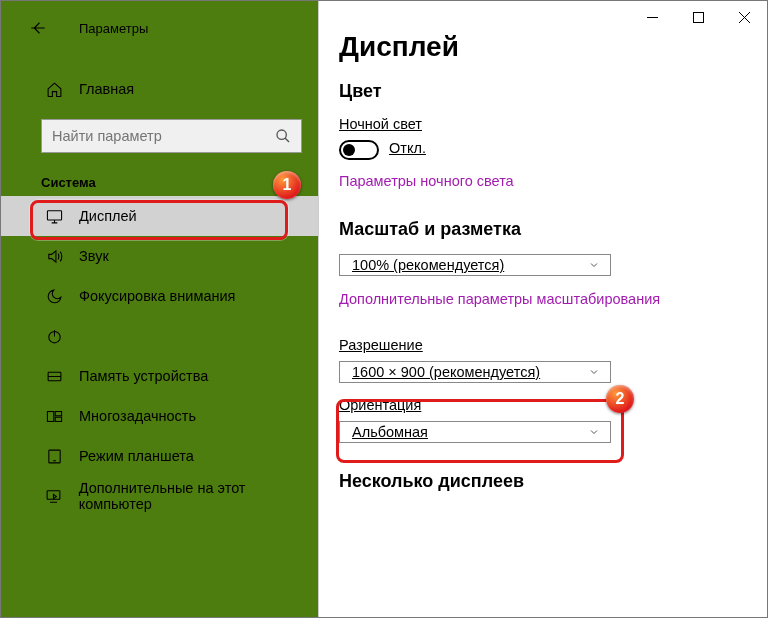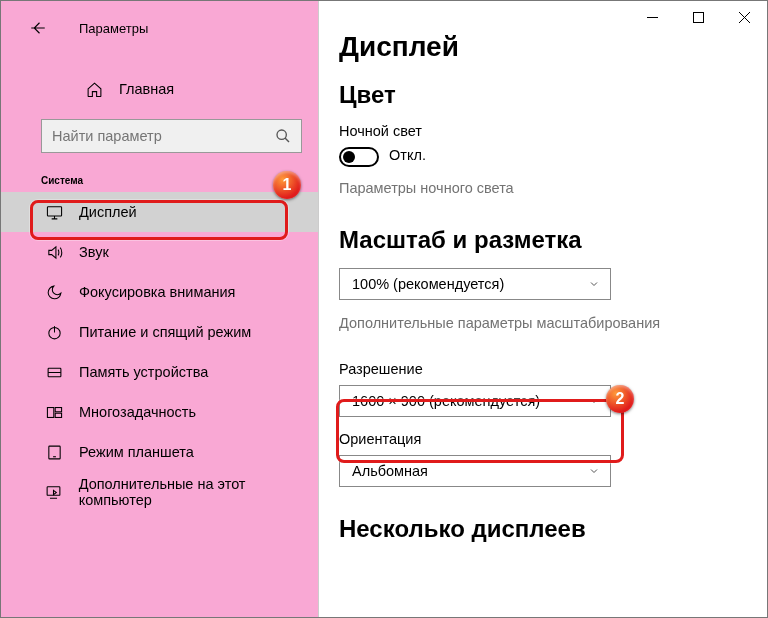--- a/index.html
+++ b/index.html
@@ -1,46 +1,46 @@
 <!DOCTYPE html>
 <html><head>
 <meta charset="utf-8">
 <style>
   * { box-sizing: border-box; margin: 0; padding: 0; font-family: "Segoe UI", Arial, sans-serif; }
   body { width: 768px; height: 618px; overflow: hidden; background: #fff; }
   .outer-border { width: 768px; height: 618px; border: 1px solid #777; display: flex; position: relative; }
-  .sidebar { width: 318px; height: 100%; background: #f9a8d4; display: flex; flex-direction: column; padding-top: 4px; border-right: 1px solid #ccc; }
+  .sidebar { width: 318px; height: 100%; background: #4d7c0f; display: flex; flex-direction: column; padding-top: 4px; border-right: 1px solid #ccc; }
   .sidebar-header { display: flex; align-items: center; height: 46px; padding: 0 6px 0 20px; }
   .back-btn { width: 34px; height: 34px; display: flex; align-items: center; justify-content: center; cursor: pointer; }
   .app-title { font-size: 13px; margin-left: 24px; color: #000; }
-  .home-row { display: flex; align-items: center; height: 40px; padding: 0 0 0 44px; cursor: pointer; margin-top: 18px; margin-left: 40px; }
+  .home-row { display: flex; align-items: center; height: 40px; padding: 0 0 0 44px; cursor: pointer; margin-top: 18px; }
   .home-row .icon { width: 18px; display:flex; align-items:center; justify-content:center; color:#333}
   .home-row .lbl { font-size: 14.5px; margin-left: 16px; color: #000;}
   .search-box { margin: 10px 16px 0 40px; height: 34px; border: 1px solid #999; background: #f0f0f0; display: flex; align-items: center; padding: 0 10px; }
   .search-box input { flex: 1; border: none; background: transparent; outline: none; font-size: 14.5px; color: #555; }
   .search-box .sicon { color: #555; width: 16px; height: 16px; }
-  .section-title { font-size: 10px; font-weight: 600; color: #000; margin: 22px 0 6px 40px; }
+  .section-title { font-size: 13px; font-weight: 600; color: #000; margin: 22px 0 6px 40px; }
   .nav-list { display: flex; flex-direction: column; }
   .nav-item { display: flex; align-items: center; height: 40px; padding-left: 44px; cursor: pointer; position: relative; }
   .nav-item .icon { width: 18px; height: 18px; display: flex; align-items: center; justify-content: center; color: #333; }
   .nav-item .lbl { font-size: 14.5px; color: #000; margin-left: 16px; }
   .nav-item.selected { background: #d2d2d2; }
   .nav-item.selected::before { content: ""; position: absolute; left: 0; top: 6px; bottom: 6px; width: 4px; background: #0078d7; display:none;}
   .content { flex: 1; height: 100%; padding: 30px 0 0 20px; overflow-y: auto; position: relative; }
   .content h1 { font-size: 28px; font-weight: 600; margin-bottom: 18px; }
-  .content h2 { font-size: 24px; font-weight: 600; margin-top: 4px; margin-bottom: 14px; }
+  .content h2 { font-size: 18px; font-weight: 600; margin-top: 4px; margin-bottom: 14px; }
   .field-label { font-size: 14.5px; color: #000; margin-bottom: 8px; }
   .toggle-row { display: flex; align-items: flex-start; margin-bottom: 12px; }
   .toggle { width: 40px; height: 20px; border: 2px solid #000; border-radius: 20px; position: relative; margin-right: 10px; cursor: pointer; }
   .toggle::after { content: ""; position: absolute; left: 2px; top: 2px; width: 12px; height: 12px; border-radius: 50%; background: #000; }
   .toggle-state { font-size: 14.5px; }
-  .link { color: #737373; font-size: 14.5px; cursor: pointer; margin-bottom: 22px; display: inline-block; }
-  .dropdown { width: 272px; height: 32px; border: 1px solid #888; display: flex; align-items: center; justify-content: space-between; padding: 0 10px 0 12px; font-size: 14.5px; cursor: pointer; margin-bottom: 14px; background:#fff;}
+  .link { color: #a21caf; font-size: 14.5px; cursor: pointer; margin-bottom: 22px; display: inline-block; }
+  .dropdown { width: 272px; height: 22px; border: 1px solid #888; display: flex; align-items: center; justify-content: space-between; padding: 0 10px 0 12px; font-size: 14.5px; cursor: pointer; margin-bottom: 14px; background:#fff;}
   .dropdown .chev { color: #555;}
-  .group { margin-bottom: 8px;}
+  .group { margin-bottom: 8px; text-decoration: underline;}
   .win-controls { position: absolute; top: 0; right: 0; display: flex; }
   .win-btn { width: 46px; height: 32px; display: flex; align-items: center; justify-content: center; cursor: pointer; }
   
   .callout { position: absolute; border: 3px solid #e01b1b; border-radius: 8px; pointer-events: none; box-shadow: 0 0 0 1px rgba(255,255,255,0.3);}
   .callout-1 { left: 29px; top: 199px; width: 258px; height: 40px; }
   .callout-2 { left: 335px; top: 398px; width: 288px; height: 64px; }
   .badge { position: absolute; width: 28px; height: 28px; border-radius: 50%; background: radial-gradient(circle at 35% 30%, #ff9a3a, #e01b1b 70%); color: #fff; font-weight: 700; font-size: 16px; display: flex; align-items: center; justify-content: center; box-shadow: 0 1px 3px rgba(0,0,0,0.5), inset 0 2px 3px rgba(255,255,255,0.4); pointer-events: none; }
   .badge-1 { left: 272px; top: 170px;}
   .badge-2 { left: 605px; top: 384px;}
   svg { display:block;}
@@ -106,21 +106,20 @@
           </span>
         <span class="lbl">Фокусировка внимания</span>
       </div>
       <div class="nav-item">
         <span class="icon">
             <svg width="17" height="17" viewBox="0 0 24 24" fill="none" stroke="#000" stroke-width="1.5">
               <circle cx="12" cy="13" r="8"></circle>
               <path d="M12 3v9"></path>
             </svg>
           </span>
-        <span class="lbl">Питание и спящий режим</span>
       </div>
       <div class="nav-item">
         <span class="icon">
             <svg width="17" height="17" viewBox="0 0 24 24" fill="none" stroke="#000" stroke-width="1.5">
               <rect x="3" y="6" width="18" height="12" rx="1"></rect>
               <path d="M3 12h18M7 9h.01M7 15h.01"></path>
             </svg>
           </span>
         <span class="lbl">Память устройства</span>
       </div>

